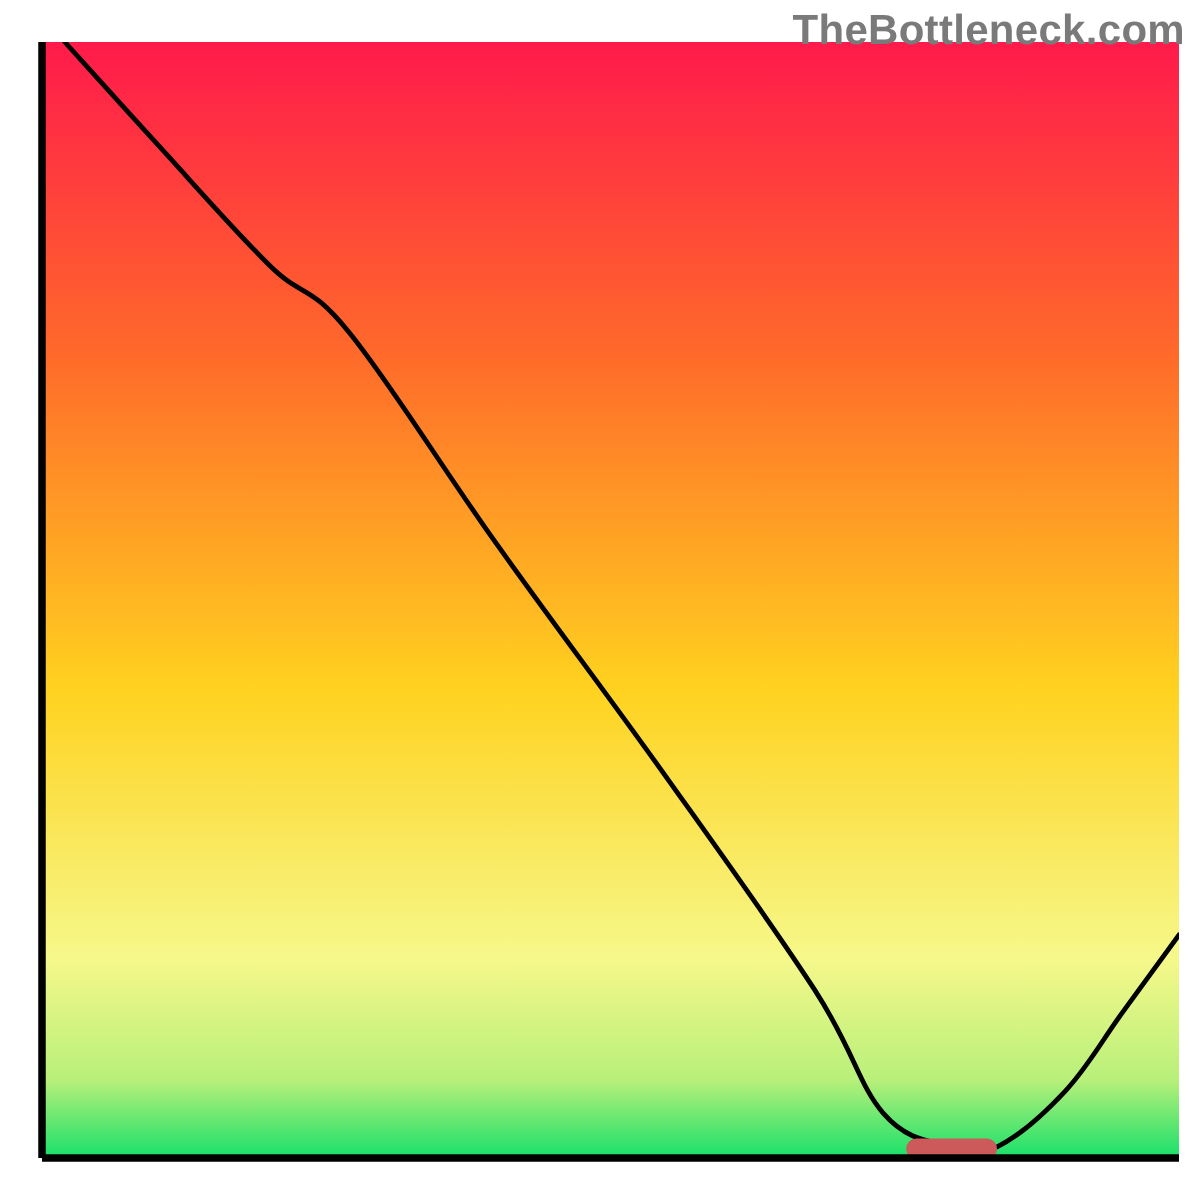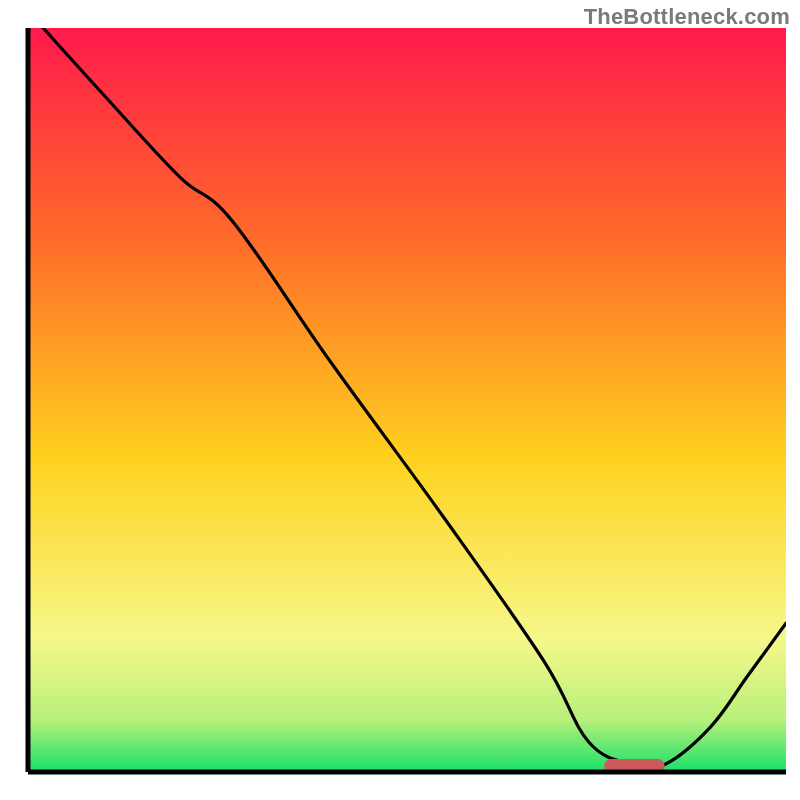--- a/index.html
+++ b/index.html
@@ -13,21 +13,21 @@
   }
   .stage {
     position: relative;
     width: 800px;
     height: 800px;
   }
   .watermark {
     position: absolute;
     top: 4px;
     right: 10px;
-    font-size: 22px;
+    font-size: 28px;
     font-weight: 600;
     color: #7a7a7a;
     letter-spacing: 0.2px;
     z-index: 50;
     user-select: none;
   }
   svg.chart {
     position: absolute;
     inset: 0;
     width: 800px;

